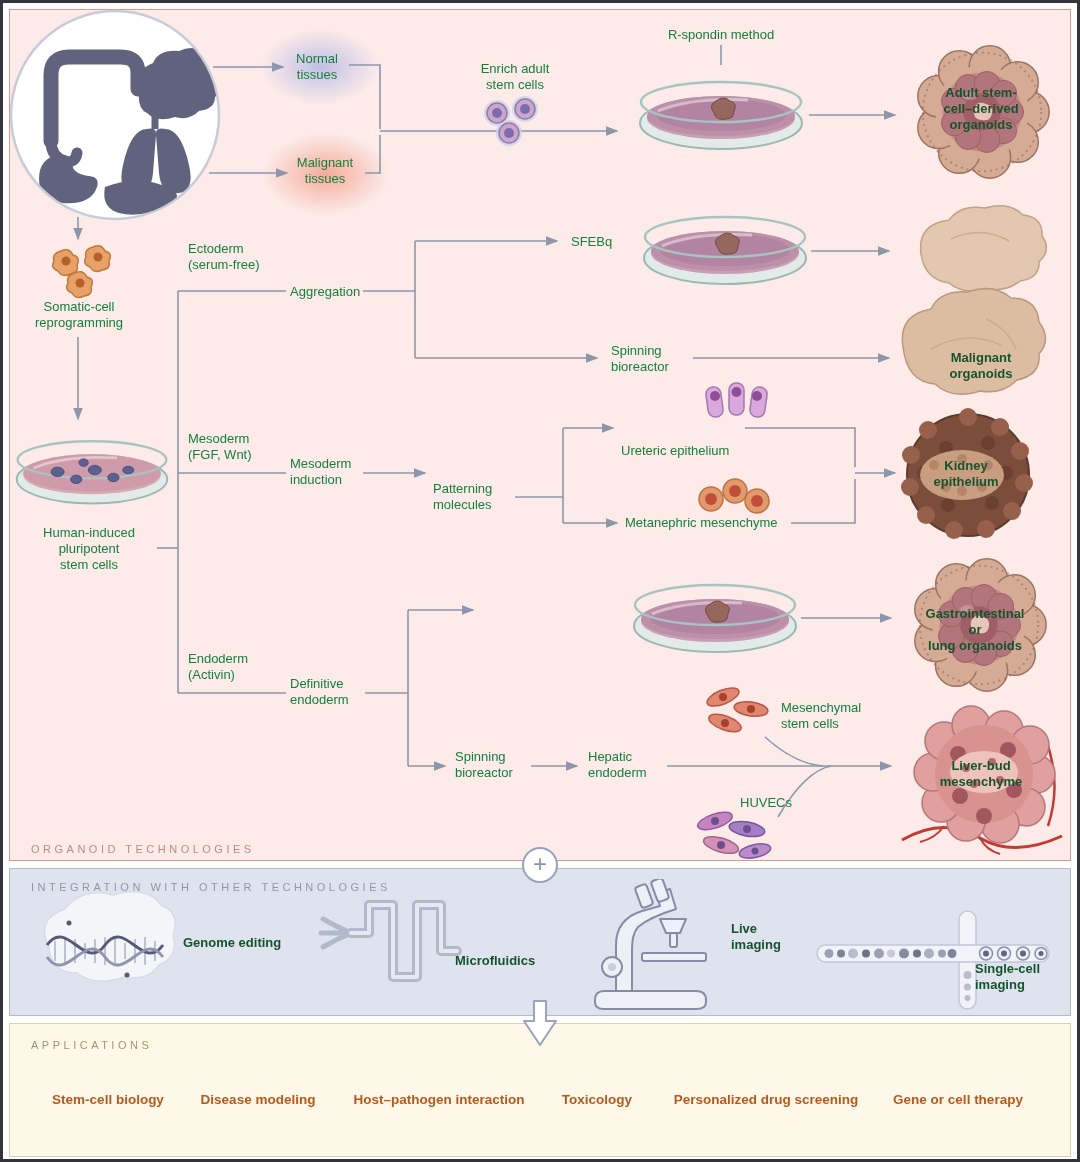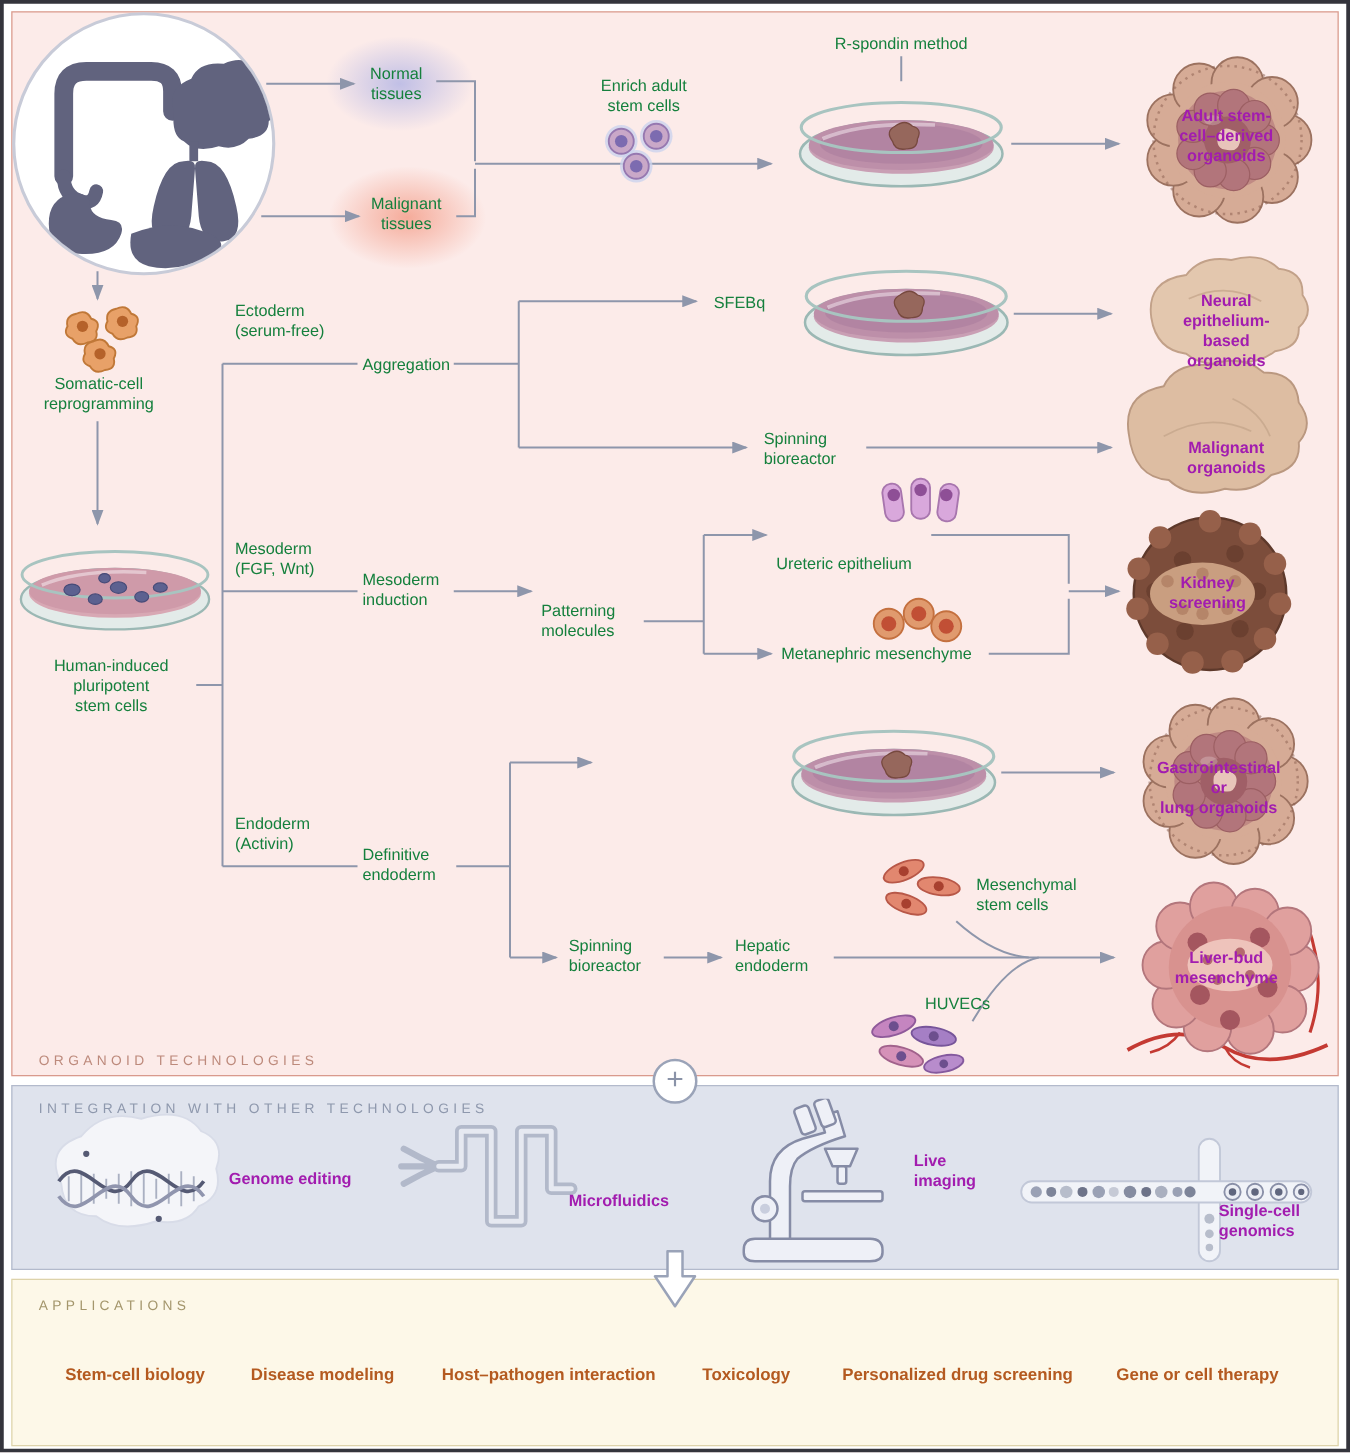--- a/index.html
+++ b/index.html
@@ -8,21 +8,21 @@
   .section{position:absolute;left:6px;width:1062px}
   #sec-organoid{top:6px;height:852px;background:#fcebe9;border:1px solid #d99a8d}
   #sec-integration{top:865px;height:148px;background:#dfe3ed;border:1px solid #b3bacc}
   #sec-applications{top:1020px;height:134px;background:#fdf8e8;border:1px solid #ddd3ab}
   .sec-label{position:absolute;font-size:11px;font-weight:400;letter-spacing:3.5px;white-space:nowrap}
   #lbl-organoid{left:28px;top:840px;color:#bd8a7c}
   #lbl-integration{left:28px;top:878px;color:#8e98ad}
   #lbl-applications{left:28px;top:1036px;color:#a4966c}
   .lbl{position:absolute;font-size:13px;line-height:16px;color:#15803d;white-space:pre-line}
   .c{transform:translateX(-50%);text-align:center}
-  .b{font-weight:700;color:#a21caf}
+  .b{font-weight:700;color:#14532d}
   svg.abs{position:absolute}
   .glow{position:absolute;border-radius:50%}
   #glow-normal{left:258px;top:26px;width:118px;height:76px;background:radial-gradient(closest-side,rgba(110,130,225,.42),rgba(110,130,225,0))}
   #glow-malignant{left:260px;top:130px;width:126px;height:82px;background:radial-gradient(closest-side,rgba(238,108,76,.5),rgba(238,108,76,0))}
   .app-item{position:absolute;top:1089px;transform:translateX(-50%);font-size:13.5px;font-weight:700;color:#b45a20;white-space:nowrap}
   #plus{position:absolute;left:519px;top:844px;width:36px;height:36px;border-radius:50%;background:#fff;border:2px solid #9aa3b8;color:#8a93a8;font-size:24px;line-height:30px;text-align:center}
   .ln{fill:none;stroke:#8e96ab;stroke-width:1.6}
 </style>
 </head>
 <body>
@@ -349,36 +349,34 @@
   <div class="lbl c" style="left:76px;top:296px">Somatic-cell
 reprogramming</div>
   <div class="lbl c" style="left:86px;top:522px">Human-induced
 pluripotent
 stem cells</div>
 
   <div class="lbl" style="left:185px;top:238px">Ectoderm
 (serum-free)</div>
   <div class="lbl" style="left:287px;top:281px">Aggregation</div>
   <div class="lbl" style="left:568px;top:231px">SFEBq</div>
-  <div class="lbl c b" style="left:978px;top:230px">Neural epithelium-
-based organoids</div>
   <div class="lbl" style="left:608px;top:340px">Spinning
 bioreactor</div>
   <div class="lbl c b" style="left:978px;top:347px">Malignant organoids</div>
 
   <div class="lbl" style="left:185px;top:428px">Mesoderm
 (FGF, Wnt)</div>
   <div class="lbl" style="left:287px;top:453px">Mesoderm
 induction</div>
   <div class="lbl" style="left:430px;top:478px">Patterning
 molecules</div>
   <div class="lbl" style="left:618px;top:440px">Ureteric epithelium</div>
   <div class="lbl" style="left:622px;top:512px">Metanephric mesenchyme</div>
   <div class="lbl c b" style="left:963px;top:455px">Kidney
-screening</div>
+epithelium</div>
 
   <div class="lbl" style="left:185px;top:648px">Endoderm
 (Activin)</div>
   <div class="lbl" style="left:287px;top:673px">Definitive
 endoderm</div>
   <div class="lbl c b" style="left:972px;top:603px">Gastrointestinal or
 lung organoids</div>
   <div class="lbl" style="left:452px;top:746px">Spinning
 bioreactor</div>
   <div class="lbl" style="left:585px;top:746px">Hepatic
@@ -462,21 +460,21 @@
       <circle cx="212" cy="48.5" r="6.5" fill="#eceef5" stroke="#8a90a8" stroke-width="1.5"></circle>
         <circle cx="212" cy="48.5" r="3" fill="#60667e"></circle>
       <circle cx="230" cy="48.5" r="6" fill="#eceef5" stroke="#8a90a8" stroke-width="1.5"></circle>
         <circle cx="230" cy="48.5" r="2.5" fill="#60667e"></circle>
     </g>
     <circle cx="156.5" cy="70" r="4" fill="#b7bdcb"></circle>
       <circle cx="156.5" cy="82" r="3.5" fill="#b7bdcb"></circle>
       <circle cx="156.5" cy="93" r="3" fill="#b7bdcb"></circle>
   </svg>
   <div class="lbl b" style="left:972px;top:958px">Single-cell
-genomics</div>
+imaging</div>
 
   <div class="app-item" style="left:105px">Stem-cell biology</div>
   <div class="app-item" style="left:255px">Disease modeling</div>
   <div class="app-item" style="left:436px">Host–pathogen interaction</div>
   <div class="app-item" style="left:594px">Toxicology</div>
   <div class="app-item" style="left:763px">Personalized drug screening</div>
   <div class="app-item" style="left:955px">Gene or cell therapy</div>
 
   <div id="plus">+</div>
   <svg class="abs" style="left:513px;top:996px" width="48" height="52">

